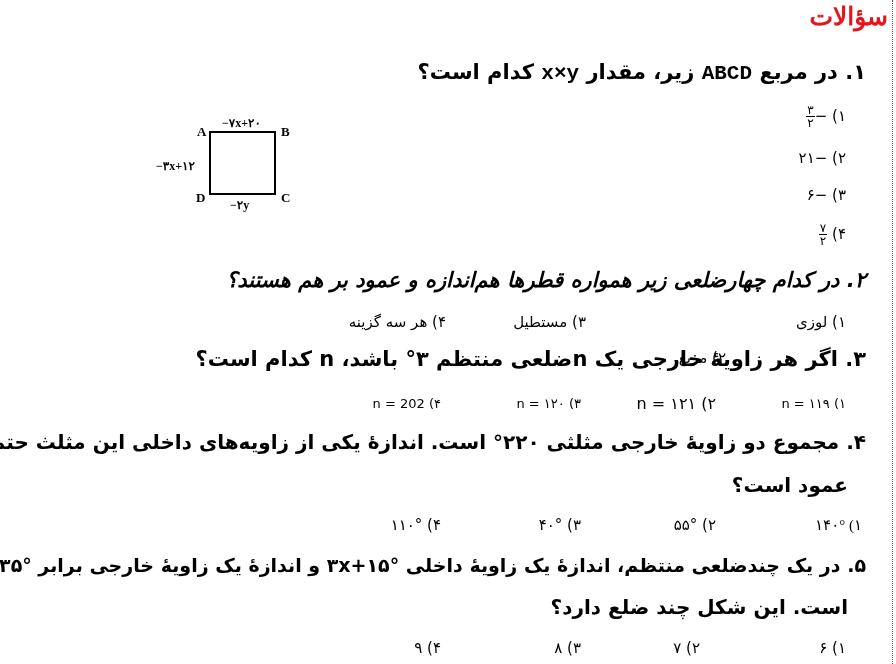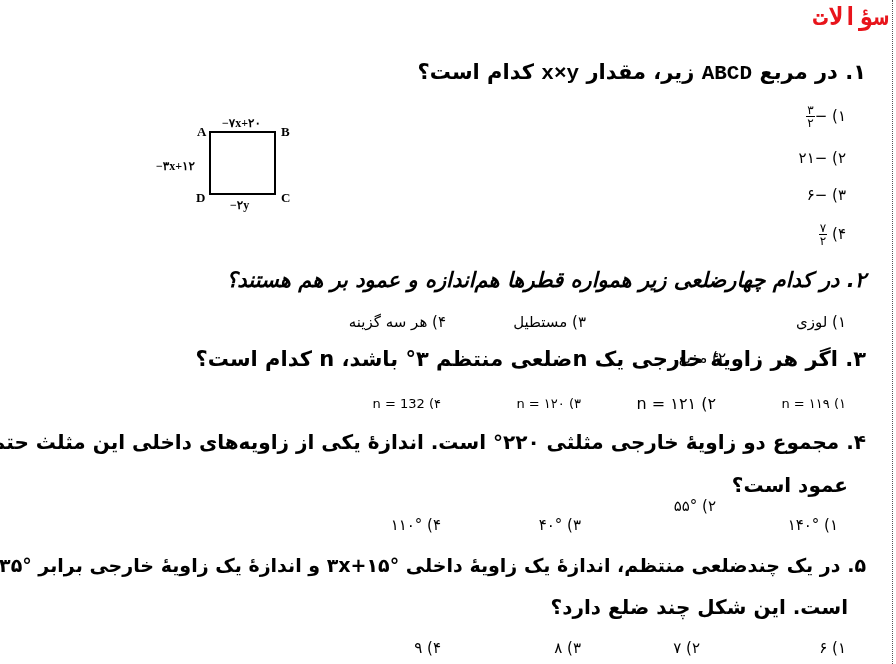--- a/index.html
+++ b/index.html
@@ -7,21 +7,21 @@
     width:896px; height:664px; background:#ffffff; position:relative; overflow:hidden;
     font-family:"DejaVu Sans", sans-serif; color:#000;
   }
   .rborder {
     position:absolute; left:892px; top:0; width:0; height:664px;
     border-left:1.5px dotted #555;
   }
   .abs { position:absolute; direction:rtl; white-space:nowrap; }
   .title {
     right:8px; top:2px; font-size:25px; font-weight:bold; color:#e8141b;
-    font-family:Liberation Mono, monospace;
+    font-family:Liberation Serif, serif;
   }
   .q {
     font-size:21px; font-weight:bold; line-height:26px;
     font-family:"DejaVu Sans", sans-serif;
   }
   .opt { font-size:15px; line-height:20px; font-family:"DejaVu Sans", sans-serif; }
   .latin { font-family:Liberation Mono, monospace; font-weight:bold; direction:ltr; unicode-bidi:embed; }
   .frac { display:inline-flex; flex-direction:column; align-items:center; vertical-align:middle; font-size:12px; line-height:12px; }
   .frac .num { border-bottom:1px solid #000; padding:0 1px; }
   svg text { font-family:"Liberation Serif", serif; font-weight:bold; }
@@ -85,29 +85,29 @@
 <div class="abs opt" style="right:310px; top:312px;"><span>۳)</span> <span>مستطیل</span></div>
 <div class="abs opt" style="right:450px; top:312px;"><span>۴)</span> <span>هر سه گزینه</span></div>
 
 <div class="abs q" style="right:30px; top:346px;">
   <span>۳.</span>
   <span>اگر هر زاویهٔ خارجی یک nضلعی منتظم ۳° باشد، n کدام است؟</span>
 </div>
 <div class="abs opt" style="right:50px; top:394px; font-size:13px;"><span>۱)</span> <span>n = ۱۱۹</span></div>
 <div class="abs opt" style="right:180px; top:394px; font-size:16px;"><span>۲)</span> <span>n = ۱۲۱</span></div>
 <div class="abs opt" style="right:315px; top:394px; font-size:13px;"><span>۳)</span> <span>n = ۱۲۰</span></div>
-<div class="abs opt" style="right:455px; top:394px; font-size:13px;"><span>۴)</span> <span>n = 132</span></div>
+<div class="abs opt" style="right:455px; top:394px; font-size:13px;"><span>۴)</span> <span>n = 202</span></div>
 
 <div class="abs q" style="right:30px; top:429px; font-size:20px;">
   <span>۴.</span>
   <span>مجموع دو زاویهٔ خارجی مثلثی ۲۲۰° است. اندازهٔ یکی از زاویه‌های داخلی این مثلث حتماً چند</span>
 </div>
 <div class="abs q" style="right:48px; top:472px; font-size:20px;">عمود است؟</div>
-<div class="abs opt" style="right:58px; top:515px;"><span>۱)</span> <span>۱۴۰°</span></div>
-<div class="abs opt" style="right:180px; top:496px;"><span>۲)</span> <span>۵۵°</span></div>
+<div class="abs opt" style="right:34px; top:515px;font-family:Liberation Serif, serif;"><span>۱)</span> <span>۱۴۰°</span></div>
+<div class="abs opt" style="right:180px; top:515px;"><span>۲)</span> <span>۵۵°</span></div>
 <div class="abs opt" style="right:315px; top:515px;"><span>۳)</span> <span>۴۰°</span></div>
 <div class="abs opt" style="right:455px; top:515px;"><span>۴)</span> <span>۱۱۰°</span></div>
 
 <div class="abs q" style="right:30px; top:552px; font-size:19px;">
   <span>۵.</span>
   <span>در یک چندضلعی منتظم، اندازهٔ یک زاویهٔ داخلی ۳x+۱۵° و اندازهٔ یک زاویهٔ خارجی برابر ۲x−۳۵°</span>
 </div>
 <div class="abs q" style="right:48px; top:594px; font-size:20px;">است. این شکل چند ضلع دارد؟</div>
 <div class="abs opt" style="right:50px; top:638px;"><span>۱)</span> <span>۶</span></div>
 <div class="abs opt" style="right:196px; top:638px;text-align:center;"><span>۲)</span> <span>۷</span></div>

